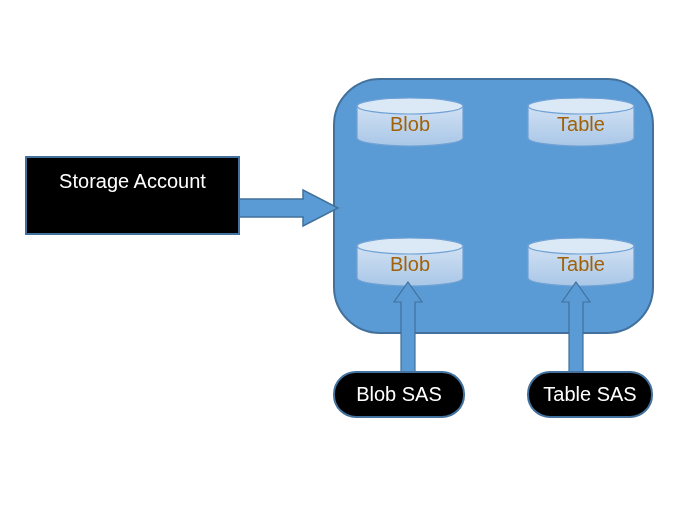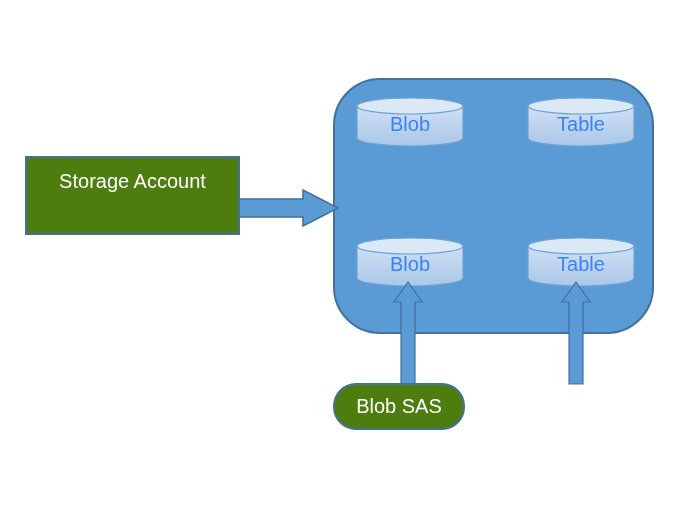--- a/index.html
+++ b/index.html
@@ -22,37 +22,37 @@
     top: 78px;
     width: 321px;
     height: 256px;
     background: #5b9bd5;
     border: 2px solid #41719c;
     border-radius: 47px;
   }
   
   .node-box {
     position: absolute;
-    background: #4d7c0f;
+    background: #000000;
     border: 2px solid #41719c;
     color: #ffffff;
     text-align: center;
     font-size: 20px;
     z-index: 4;
   }
   .key-box {
     left: 25px;
     top: 156px;
     width: 215px;
     height: 79px;
     padding-top: 8px;
     line-height: 31px;
   }
   .sas-box {
-    top: 383px;
+    top: 371px;
     height: 47px;
     line-height: 43px;
     border-radius: 23px;
   }
   .blob-sas-box { left: 333px; width: 132px; }
   .table-sas-box { left: 527px; width: 126px; }
   
   .cylinder {
     position: absolute;
     width: 108px;
@@ -61,21 +61,21 @@
   }
   .cylinder svg { display: block; }
   .cyl-label {
     position: absolute;
     left: 0;
     top: 15px;
     width: 100%;
     text-align: center;
     font-size: 20px;
     line-height: 24px;
-    color: #3b82f6;
+    color: #a16207;
   }
   .cyl-blob-top    { left: 356px; top: 97px; }
   .cyl-table-top   { left: 527px; top: 97px; }
   .cyl-blob-bottom { left: 356px; top: 237px; }
   .cyl-table-bottom{ left: 527px; top: 237px; }
   
   .arrow { position: absolute; z-index: 3; }
   .arrow-right { left: 239px; top: 186px; }
   .arrow-up-blob { left: 392px; top: 281px; }
   .arrow-up-table { left: 560px; top: 281px; }
@@ -142,14 +142,17 @@
   </svg>
 
   <svg class="arrow arrow-up-table" width="32" height="104" viewBox="0 0 32 104">
     <polygon points="16,1 30,21 23,21 23,103 9,103 9,21 2,21" fill="#5b9bd5" stroke="#41719c" stroke-width="1.2"></polygon>
   </svg>
 
   <div class="node-box sas-box blob-sas-box">
     <span>Blob SAS</span>
   </div>
 
+  <div class="node-box sas-box table-sas-box">
+    <span>Table SAS</span>
+  </div>
 
 </div>
 
 </body></html>

